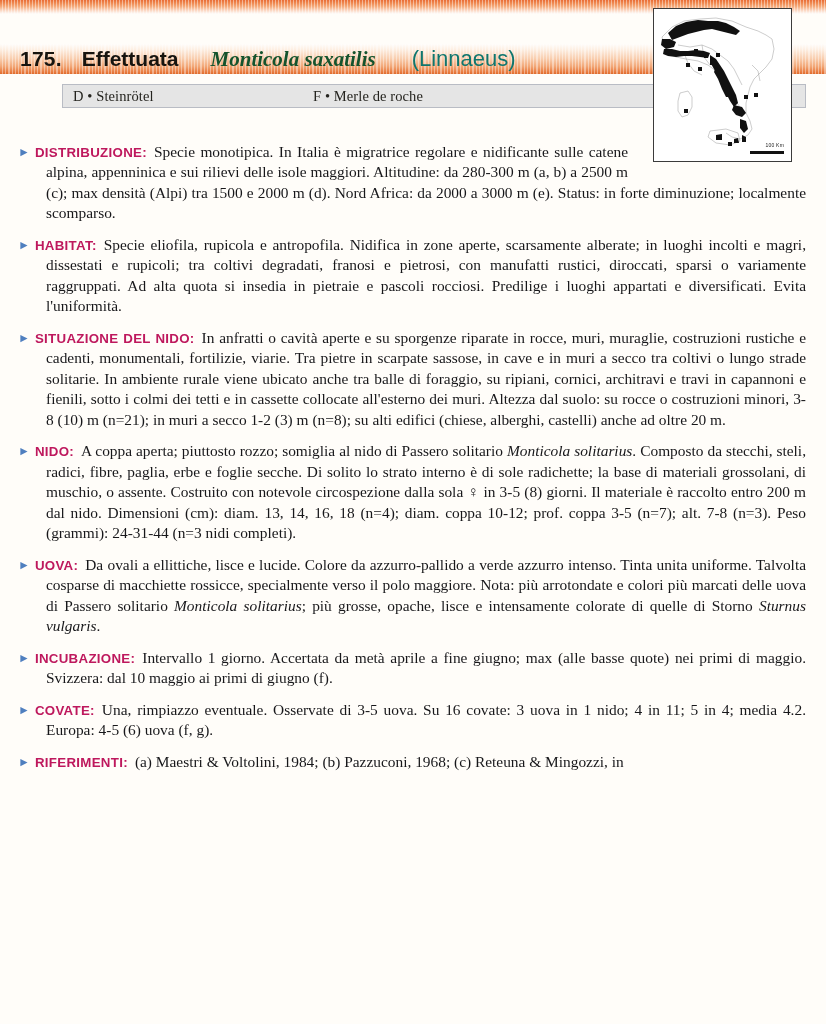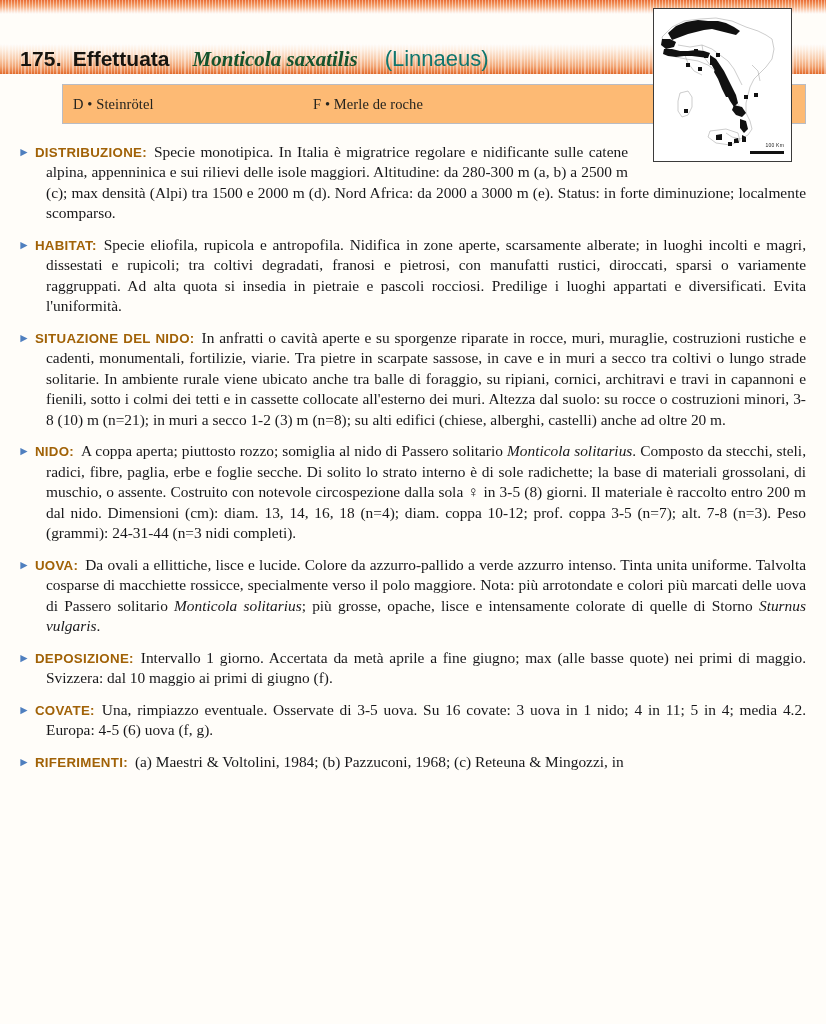--- a/index.html
+++ b/index.html
@@ -77,21 +77,21 @@
         rgba(255,255,255,.40) 2px,
         rgba(255,255,255,.40) 3.2px);
   }
   .title-row {
     position: absolute;
     left: 20px;
     top: 44px;
     height: 30px;
     display: flex;
     align-items: center;
-    gap: 3px;
+    gap: 12px;
     z-index: 5;
     white-space: nowrap;
   }
   .title-num {
     font-size: 21px;
     font-weight: bold;
     letter-spacing: .2px;
     color: #16140f;
     font-family: "Liberation Sans", sans-serif;
   }
@@ -116,23 +116,23 @@
     margin-left: 24px;
     font-family: "Liberation Sans", sans-serif;
   }
 
   
   .lang-table {
     position: absolute;
     left: 62px;
     top: 84px;
     width: 744px;
-    height: 40px;
+    height: 24px;
     border: 1px solid #b9bcc4;
-    background: #fdba74;
+    background: #e5e5e5;
     display: flex;
     align-items: center;
     box-sizing: border-box;
     z-index: 3;
   }
   .lang-cell {
     font-size: 14.5px;
     color: #25241f;
     padding-left: 10px;
     letter-spacing: .1px;
@@ -198,21 +198,21 @@
   }
   .bullet {
     display: inline-block;
     color: #4f7fbf;
     font-size: 12px;
     margin-right: 5px;
     position: relative;
     top: -1px;
   }
   .sec-head {
-    color: #a16207;
+    color: #be185d;
     font-family: "Liberation Sans", sans-serif;
     font-size: 13.3px;
     font-weight: bold;
     letter-spacing: .3px;
     margin-right: 7px;
   }
   em, .it {
     font-style: italic;
   }
 
@@ -334,21 +334,21 @@
     </div>
 
     <div class="section">
       <div class="sec-body">
         <span class="first-line-hang"><span class="bullet">►</span><span class="sec-head">UOVA:</span></span><span>Da ovali a ellittiche, lisce e lucide. Colore da azzurro-pallido a verde azzurro intenso. Tinta unita uniforme. Talvolta cosparse di macchiette rossicce, specialmente verso il polo maggiore. Nota: più arrotondate e colori più marcati delle uova di Passero solitario </span><span class="it">Monticola solitarius</span><span>; più grosse, opache, lisce e intensamente colorate di quelle di Storno </span><span class="it">Sturnus vulgaris</span><span>.</span>
       </div>
     </div>
 
     <div class="section">
       <div class="sec-body">
-        <span class="first-line-hang"><span class="bullet">►</span><span class="sec-head">DEPOSIZIONE:</span></span><span>Intervallo 1 giorno. Accertata da metà aprile a fine giugno; max (alle basse quote) nei primi di maggio. Svizzera: dal 10 maggio ai primi di giugno (f).</span>
+        <span class="first-line-hang"><span class="bullet">►</span><span class="sec-head">INCUBAZIONE:</span></span><span>Intervallo 1 giorno. Accertata da metà aprile a fine giugno; max (alle basse quote) nei primi di maggio. Svizzera: dal 10 maggio ai primi di giugno (f).</span>
       </div>
     </div>
 
     <div class="section">
       <div class="sec-body">
         <span class="first-line-hang"><span class="bullet">►</span><span class="sec-head">COVATE:</span></span><span>Una, rimpiazzo eventuale. Osservate di 3-5 uova. Su 16 covate: 3 uova in 1 nido; 4 in 11; 5 in 4; media 4.2. Europa: 4-5 (6) uova (f, g).</span>
       </div>
     </div>
 
 

